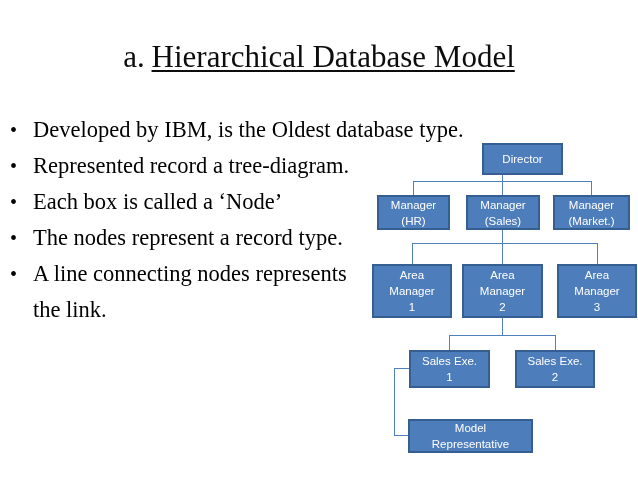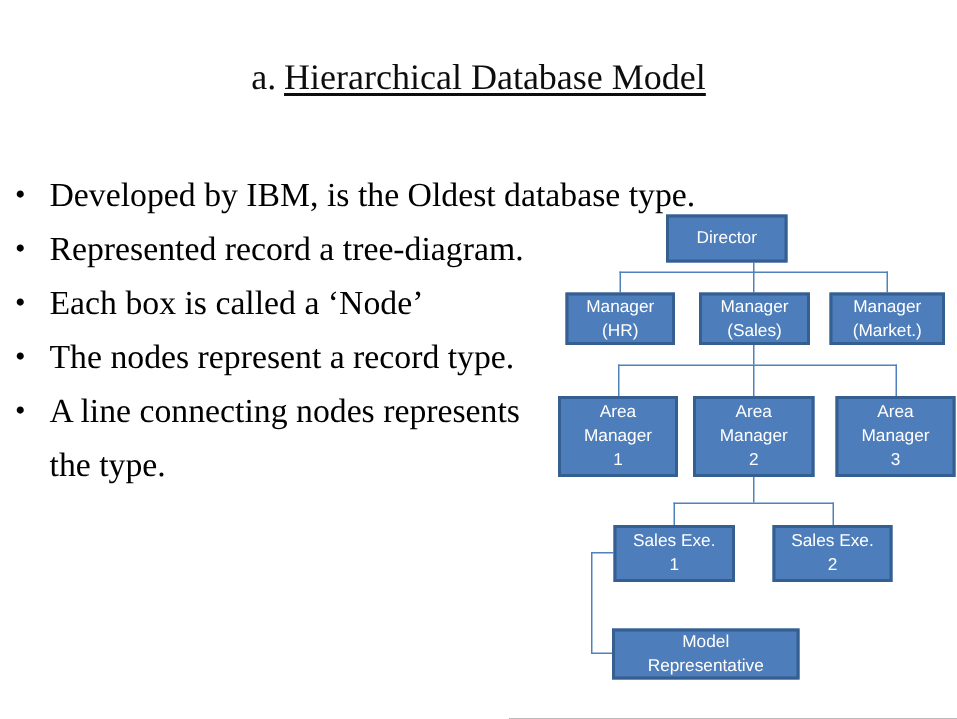--- a/index.html
+++ b/index.html
@@ -11,21 +11,21 @@
     overflow: hidden;
     font-family: "Liberation Serif", serif;
     color: #000;
   }
 
   
   .title {
     position: absolute;
     left: 0; right: 0; top: 39px;
     text-align: center;
-    font-size: 24px;
+    font-size: 31px;
     line-height: 1.15;
     color: #0d0d0d;
     white-space: nowrap;
   }
   .title .prefix { margin-right: 0.22em; }
   .title .main {
     text-decoration: underline;
     text-decoration-thickness: 2px;
     text-underline-offset: 3px;
   }
@@ -94,21 +94,21 @@
     <div class="bullet-row">
       <span class="bullet-marker">•</span>
       <span class="bullet-text">The nodes represent a record type.</span>
     </div>
     <div class="bullet-row">
       <span class="bullet-marker">•</span>
       <span class="bullet-text">A line connecting nodes represents</span>
     </div>
     <div class="bullet-row">
       <span class="bullet-marker"></span>
-      <span class="bullet-text">the type.</span>
+      <span class="bullet-text">the link.</span>
     </div>
   </div>
 
   <div>
 
     <div>
       <div class="line" style="left:502px;top:175px;width:1px;height:7px"></div>
       <div class="line" style="left:413px;top:181px;width:179px;height:1px"></div>
       <div class="line" style="left:413px;top:181px;width:1px;height:14px"></div>
       <div class="line" style="left:502px;top:181px;width:1px;height:14px"></div>
@@ -129,21 +129,21 @@
       <div class="line" style="left:449px;top:335px;width:1px;height:15px"></div>
       <div class="line" style="left:555px;top:335px;width:1px;height:15px"></div>
     </div>
 
     <div>
       <div class="line" style="left:394px;top:368px;width:15px;height:1px"></div>
       <div class="line" style="left:394px;top:368px;width:1px;height:68px"></div>
       <div class="line" style="left:394px;top:435px;width:14px;height:1px"></div>
     </div>
 
-    <div class="node" style="left:444px;top:143px;width:81px;height:32px">Director</div>
+    <div class="node" style="left:482px;top:143px;width:81px;height:32px">Director</div>
     <div class="node" style="left:377px;top:195px;width:73px;height:35px">Manager
 (HR)</div>
     <div class="node" style="left:466px;top:195px;width:74px;height:35px">Manager
 (Sales)</div>
     <div class="node" style="left:553px;top:195px;width:77px;height:35px">Manager
 (Market.)</div>
     <div class="node" style="left:372px;top:264px;width:80px;height:54px">Area
 Manager
 1</div>
     <div class="node" style="left:462px;top:264px;width:81px;height:54px">Area

